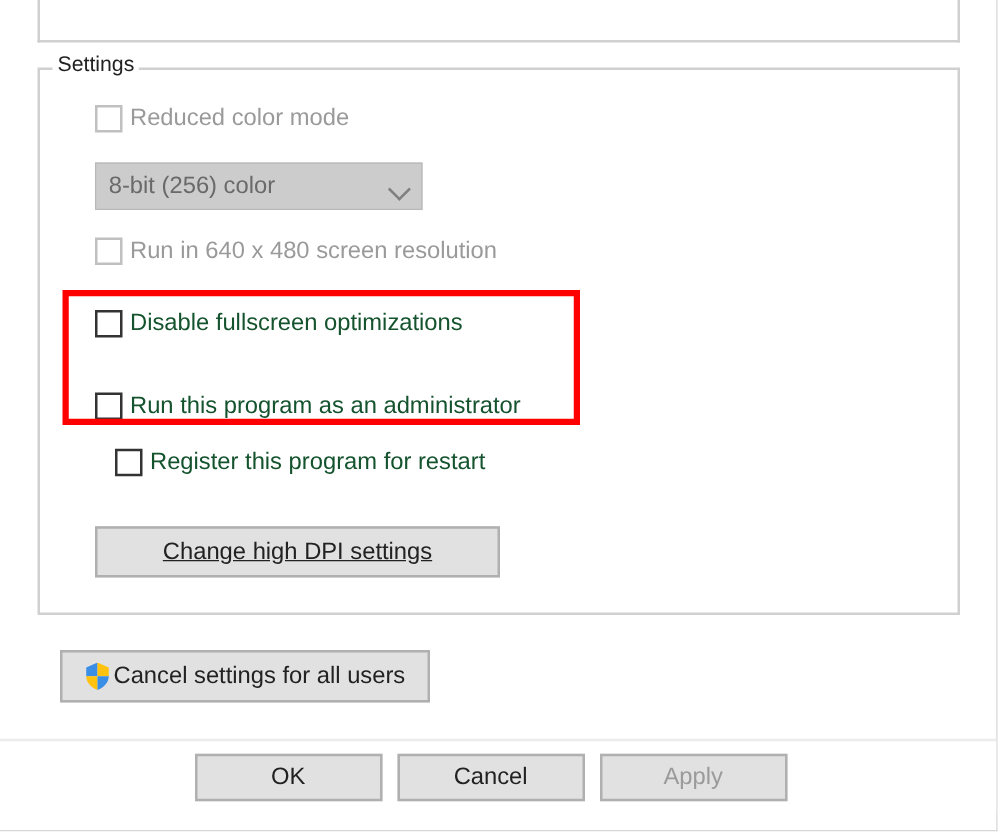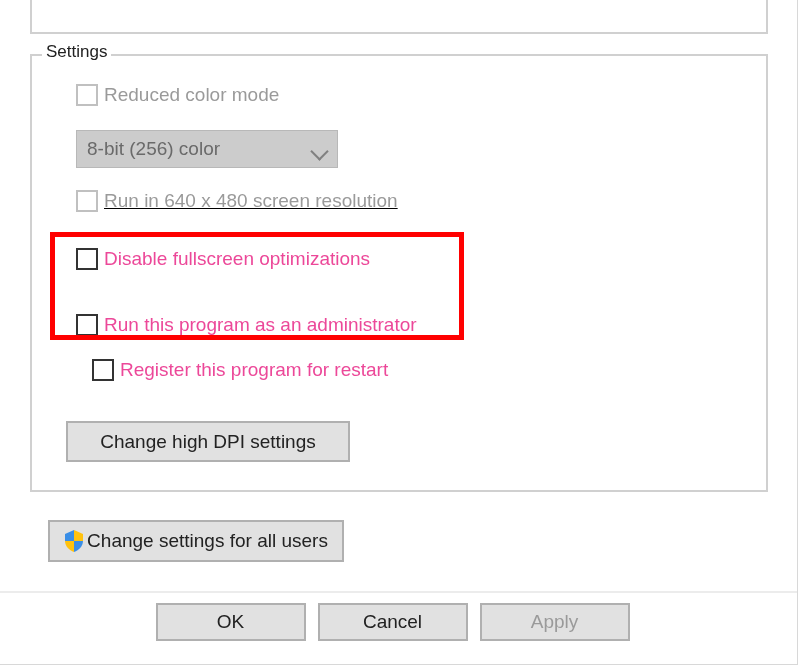--- a/index.html
+++ b/index.html
@@ -59,21 +59,21 @@
       background: #fff;
       display: inline-block;
       flex-shrink: 0;
     }
     .checkbox.disabled {
       border: 2px solid #c0c0c0;
     }
     .label {
       font-size: 19px;
       margin-left: 6px;
-      color: #ec4899;
+      color: #14532d;
     }
     .label.disabled {
       color: #9a9a9a;
     }
     .dropdown {
       position: absolute;
       left: 76px;
       top: 130px;
       width: 262px;
       height: 38px;
@@ -124,24 +124,25 @@
       display: flex;
       align-items: center;
       justify-content: center;
       cursor: pointer;
     }
     .btn.disabled {
       color: #9a9a9a;
     }
     .dpi-btn {
       position: absolute;
-      left: 66px;
+      left: 76px;
       top: 421px;
-      width: 284px;
+      width: 324px;
       height: 41px;
+      text-decoration: underline;
     }
     .all-users-btn {
       position: absolute;
       left: 48px;
       top: 520px;
       width: 296px;
       height: 42px;
       display: flex;
       align-items: center;
       justify-content: center;
@@ -185,21 +186,21 @@
   <div class="setting-row" style="left:76px; top:84px;">
     <span class="checkbox disabled"></span>
     <span class="label disabled">Reduced color mode</span>
   </div>
 
   <div class="dropdown">
     <span class="dropdown-text">8-bit (256) color</span>
     <span class="chevron-down"></span>
   </div>
 
-  <div class="setting-row" style="left:76px; top:190px;text-decoration:underline;">
+  <div class="setting-row" style="left:76px; top:190px;">
     <span class="checkbox disabled"></span>
     <span class="label disabled">Run in 640 x 480 screen resolution</span>
   </div>
 
   <div class="setting-row" style="left:76px; top:248px;">
     <span class="checkbox"></span>
     <span class="label">Disable fullscreen optimizations</span>
   </div>
 
   <div class="setting-row" style="left:76px; top:314px;text-align:center;">
@@ -220,21 +221,21 @@
 
   <div class="btn all-users-btn">
     <span class="shield-icon">
       <svg viewBox="0 0 20 22" width="20" height="22">
         <path d="M10 0 L10 11 L1 11 L1 4 Z" fill="#3a8ee6"></path>
         <path d="M10 0 L19 4 L19 11 L10 11 Z" fill="#ffc20e"></path>
         <path d="M1 11 L10 11 L10 22 C5 20 1 16 1 11 Z" fill="#ffc20e"></path>
         <path d="M10 11 L19 11 C19 16 15 20 10 22 Z" fill="#3a8ee6"></path>
       </svg>
     </span>
-    <span>Change settings for all users</span>
+    <span>Cancel settings for all users</span>
   </div>
 
   <div class="button-bar">
     <div class="btn action-btn">
       <span>OK</span>
     </div>
     <div class="btn action-btn">
       <span>Cancel</span>
     </div>
     <div class="btn action-btn disabled">

